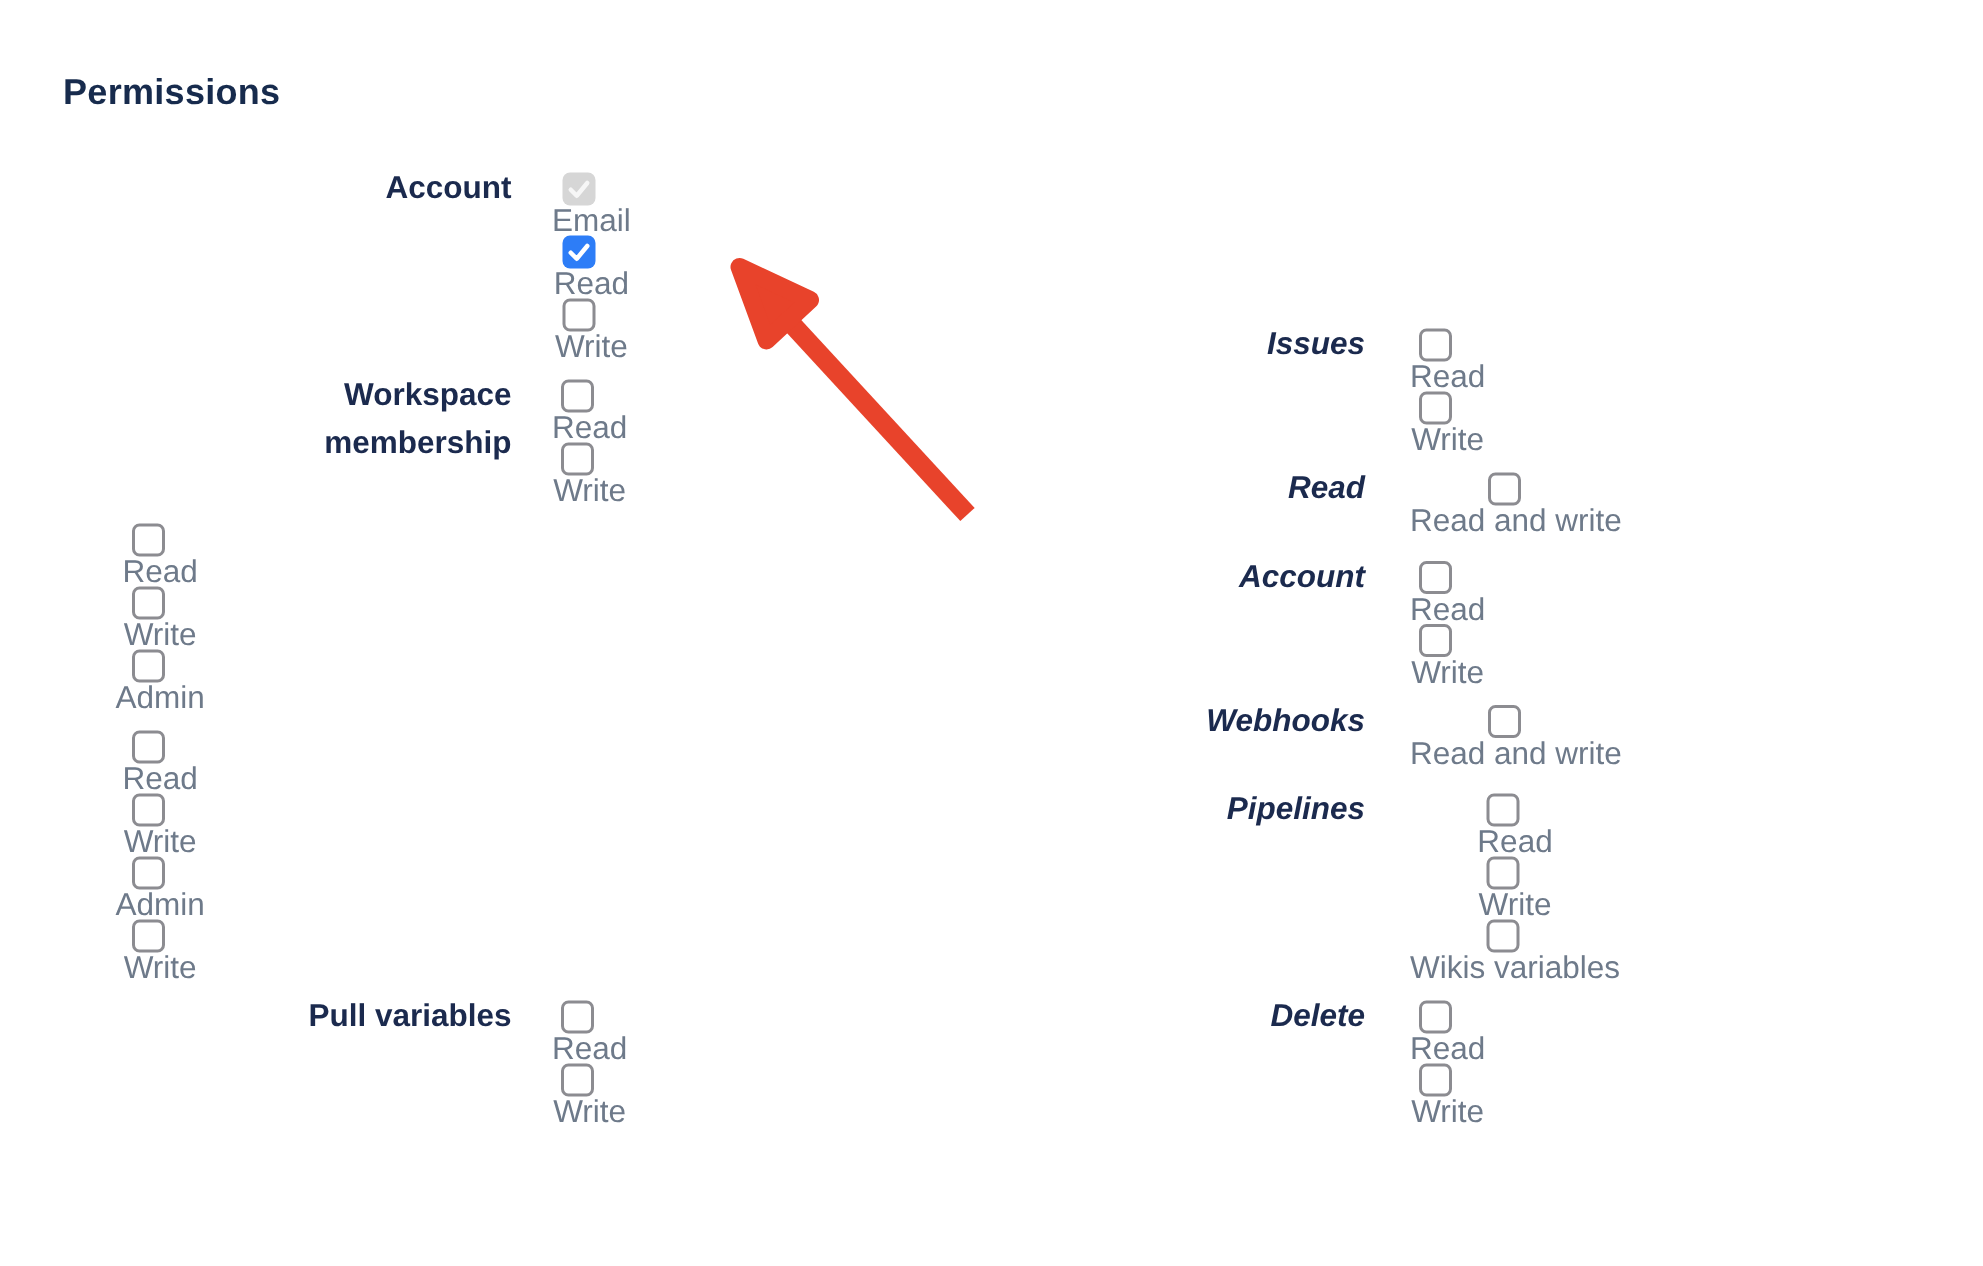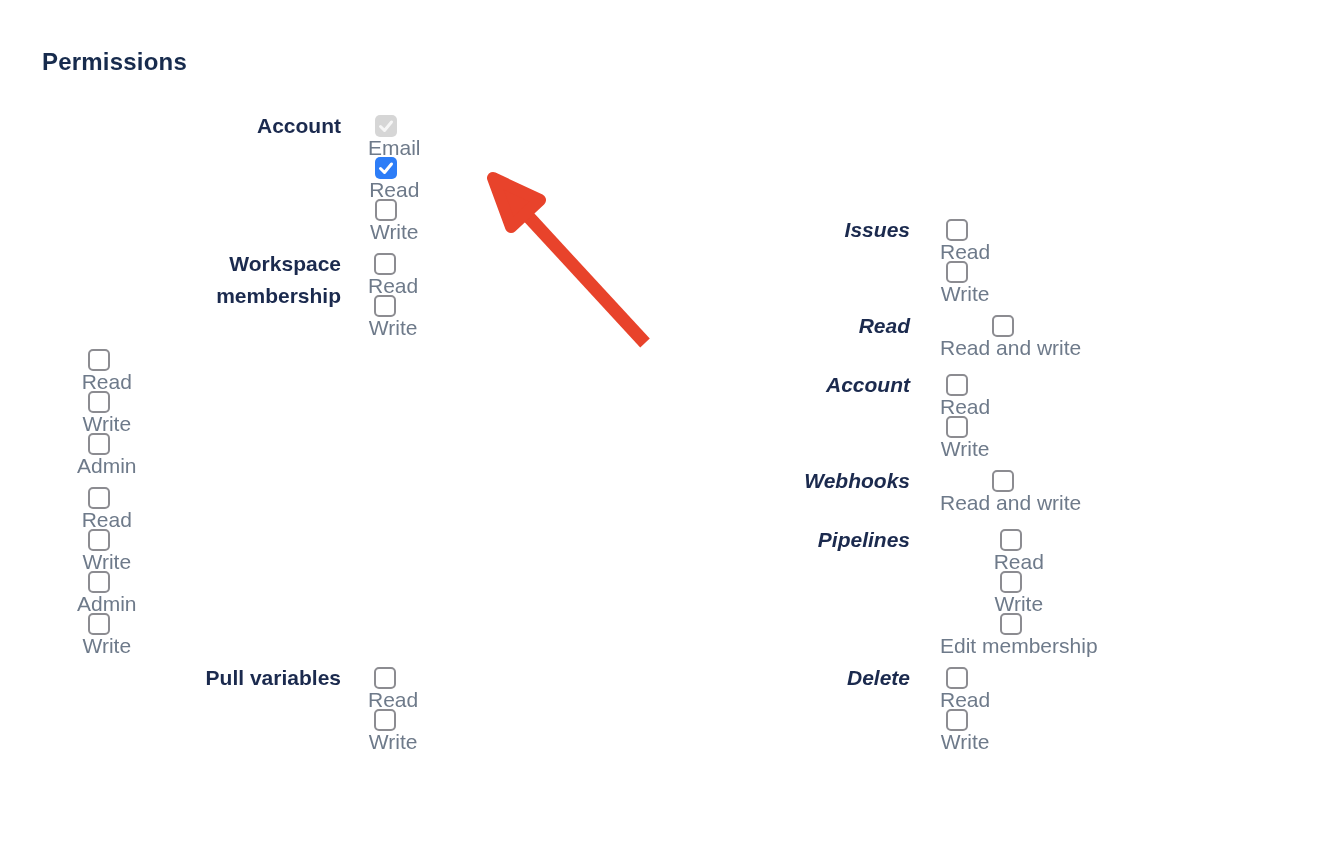--- a/index.html
+++ b/index.html
@@ -300,21 +300,21 @@
           <li class="option-row">
     <span class="cb unchecked">
       
     </span>
     <span class="option-label">Write</span>
   </li>
           <li class="option-row">
     <span class="cb unchecked">
       
     </span>
-    <span class="option-label">Edit membership</span>
+    <span class="option-label">Wikis variables</span>
   </li>
         </ul>
   </div>
       <div class="group">
     <div class="group-label">
       <span class="label-text">Delete</span>
     </div>
     <ul class="options">
           <li class="option-row">
     <span class="cb unchecked">

